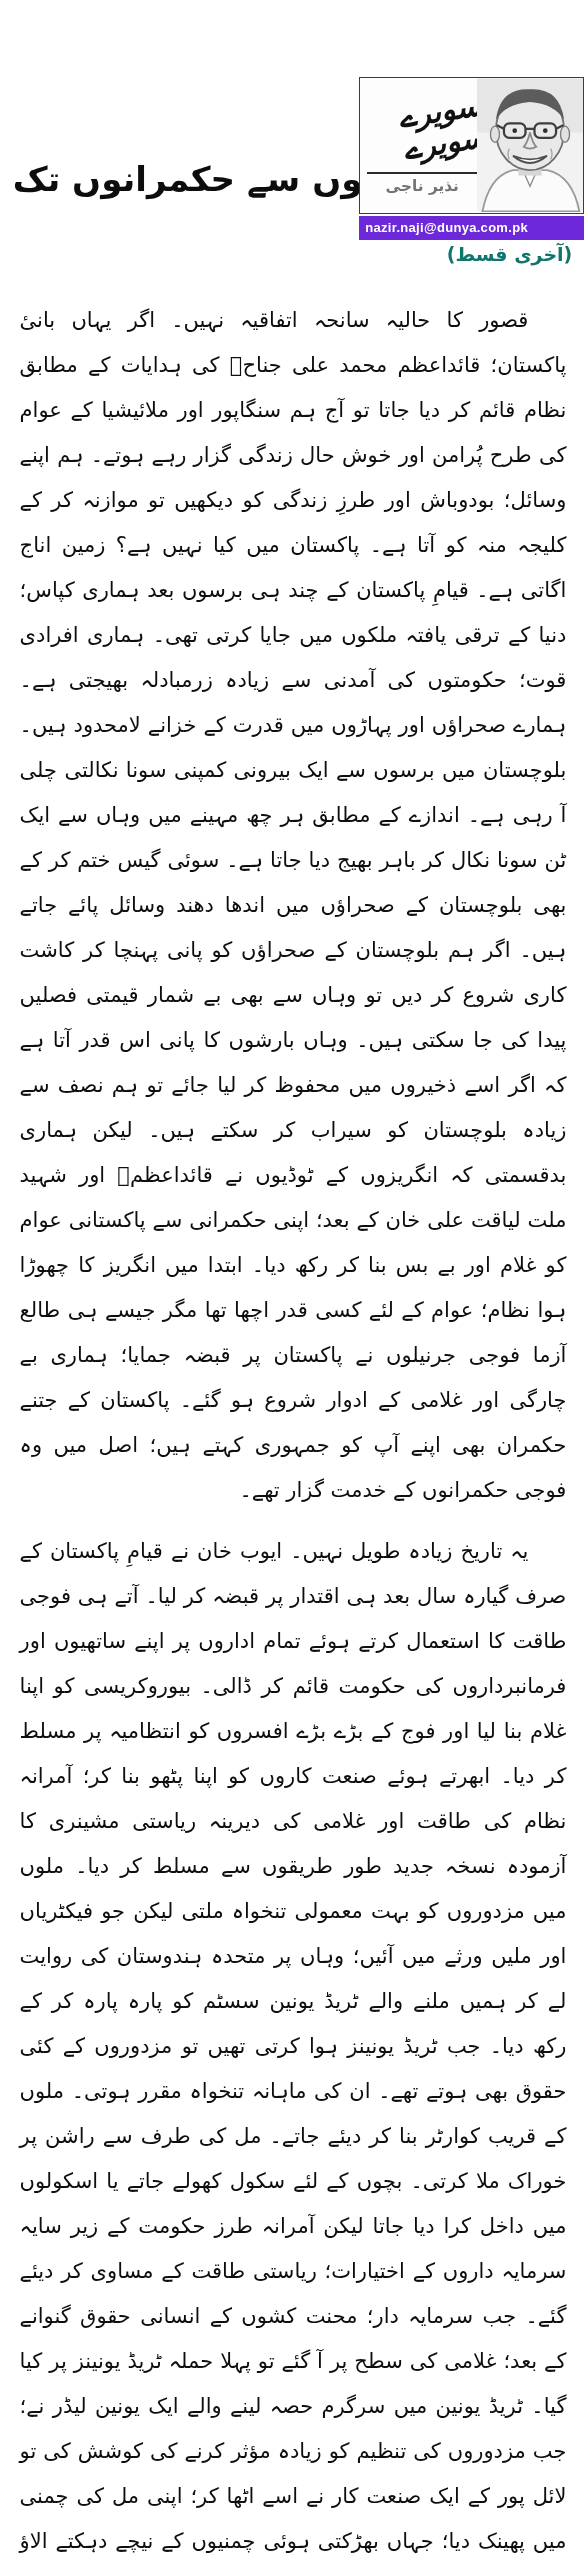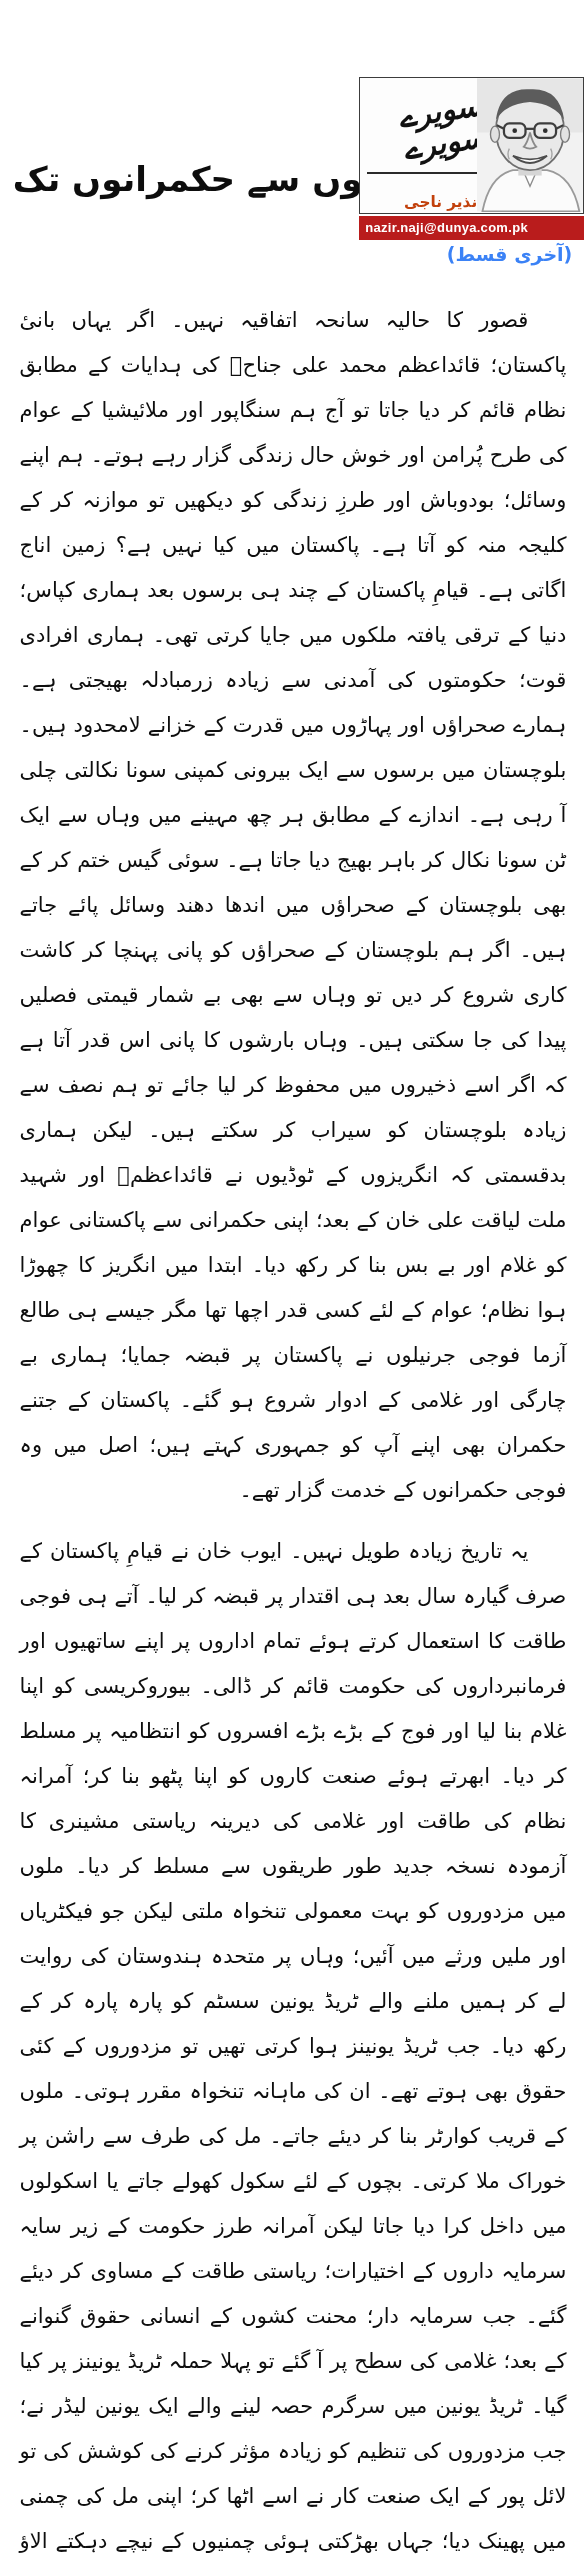--- a/index.html
+++ b/index.html
@@ -31,36 +31,36 @@
   .masthead-line1, .masthead-line2 {
     font-size:30px; font-weight:bold; font-style:italic; line-height:32px;
     white-space:nowrap;
   }
   .masthead-line2 { margin-left:23.5px; }
   .masthead-rule {
     position:absolute; top:94px; left:7.2px; width:110px; height:1.8px; background:#2a2a2a;
   }
   .author-name {
     position:absolute; top:99px; left:7.2px; width:110px;
-    font-size:15.3px; font-weight:bold; text-align:right; direction:rtl; color:#c2410c;margin-top:16px;
+    font-size:15.3px; font-weight:bold; text-align:center; direction:rtl; color:#737373;
   }
   .photo-wrap { position:absolute; top:0; right:0; width:106px; height:134px; }
 
   .email-bar {
     position:absolute; top:216px; left:359px; width:225px; height:23.5px;
-    background:#b91c1c; color:#ffffff; direction:ltr;
+    background:#6d28d9; color:#ffffff; direction:ltr;
     font-family:"Liberation Sans", sans-serif; font-weight:bold;
     font-size:13px; line-height:23.5px; padding-left:6.3px; text-align:left;
     letter-spacing:0.3px;
   }
 
   .kicker {
     position:absolute; top:238px; left:442px; width:135px; height:32px;
     display:flex; align-items:center; justify-content:center;
-    font-size:19px; font-weight:bold; direction:rtl; color:#3b82f6;
+    font-size:19px; font-weight:bold; direction:rtl; color:#0f766e;
   }
 
   
   .article-body {
     position:absolute; top:282px; left:3.6px; right:3.6px; bottom:5.4px;
     direction:rtl; text-align:justify; overflow:hidden;
     font-size:21px; line-height:45px; color:#0e0e0e;
   }
   .article-body p { text-indent:38px; margin:16px; }
 </style>

